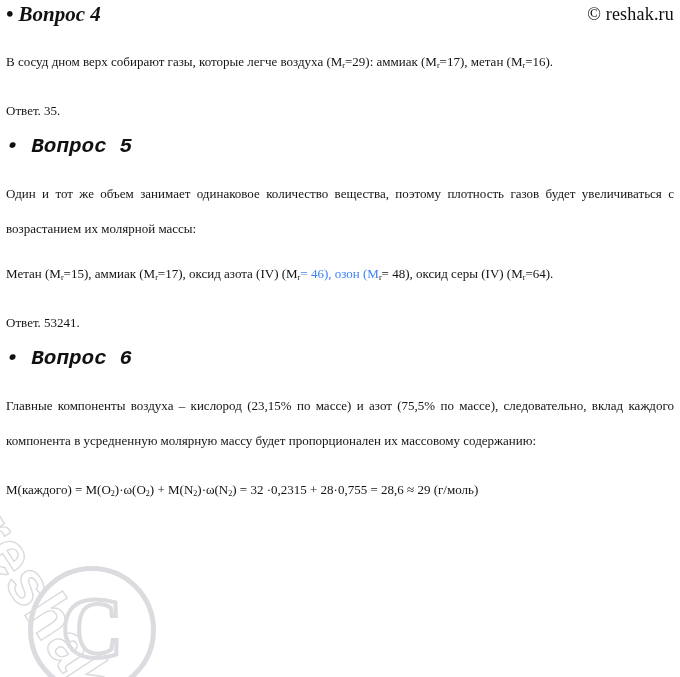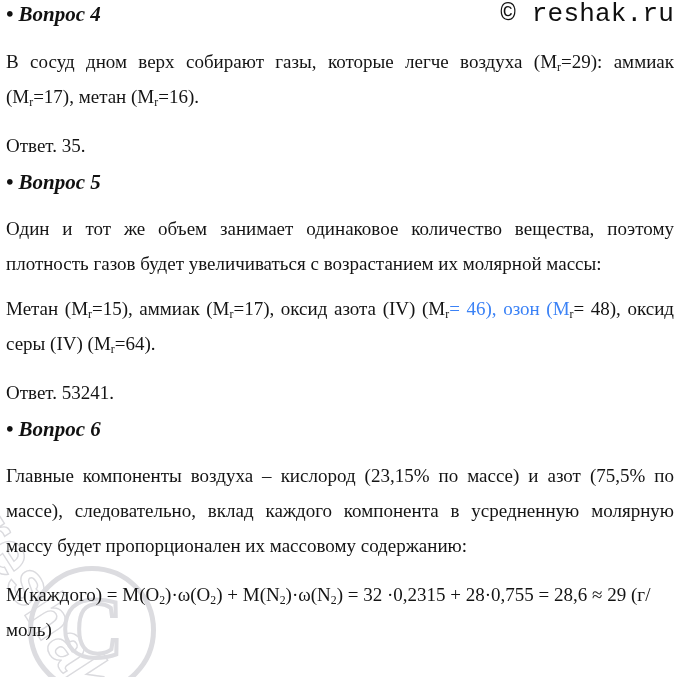--- a/index.html
+++ b/index.html
@@ -84,47 +84,47 @@
   }
   .q-head {
     font-style: italic;
     font-weight: 700;
     font-size: 21px;
     line-height: 26px;
     white-space: nowrap;
     color: #111;
   }
   .copyright {
-    font-size: 26px;
+    font-size: 18px;
     line-height: 26px;
     color: #0f0f0f;
     white-space: nowrap;
     letter-spacing: .2px;
-    font-family: Liberation Mono, monospace;
   }
 
   .para {
-    font-size: 19px;
+    font-size: 13px;
     line-height: 35px;
     text-align: justify;
     text-justify: inter-word;
     color: #141414;
     margin: 0;
     padding: 0 2px;
     hyphens: none;
   }
   .para.nojust { text-align: left; }
 
   .sp-14 { height: 14px; }
   .sp-10 { height: 10px; }
   .sp-16 { height: 16px; }
   .sp-6  { height: 6px; }
 
   .head-line {
     padding: 0 2px;
+    font-family: Liberation Mono, monospace;
   }
   sub {
     font-size: 0.62em;
     vertical-align: -0.22em;
     line-height: 0;
   }
   .faded { color: #3b82f6; }
 </style>
 </head>
 <body>

